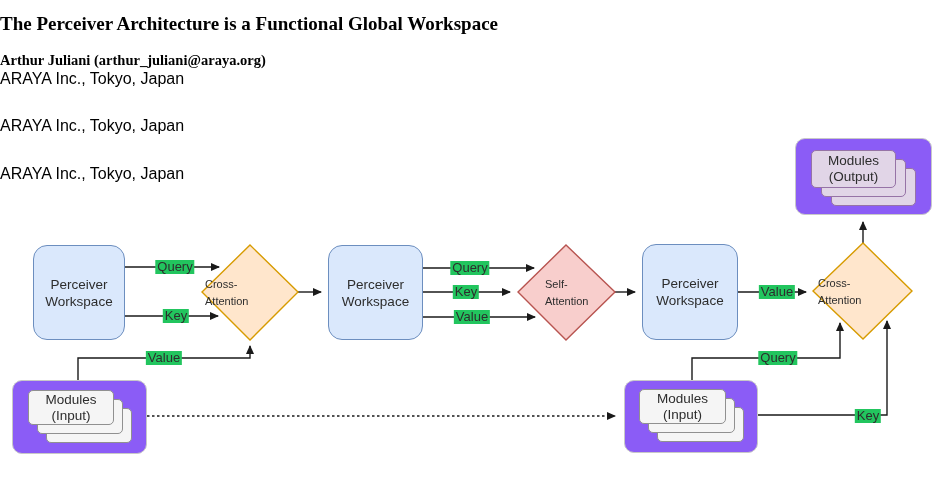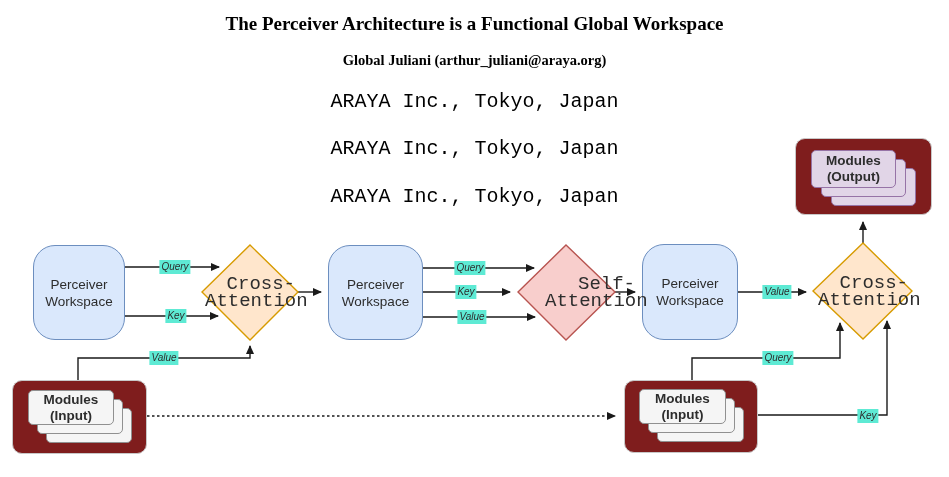--- a/index.html
+++ b/index.html
@@ -1,45 +1,45 @@
 <!DOCTYPE html>
 <html><head>
 <meta charset="utf-8">
 <style>
   html,body{margin:0;padding:0;background:#fff;}
   .page{position:relative;width:949px;height:477px;background:#ffffff;overflow:hidden;
         font-family:"Liberation Sans",sans-serif;color:#2d2d2d;}
   
-  .hdr{position:absolute;left:0;width:949px;text-align:center;}
+  .hdr{position:absolute;left:0;width:949px;text-align:left;}
   .title{top:13px;font-family:"Liberation Serif",serif;font-weight:bold;font-size:19px;color:#000;}
   .aname{font-family:"Liberation Serif",serif;font-weight:bold;font-size:14.5px;color:#000;}
-  .affil{font-family:Liberation Mono, monospace;font-size:20px;color:#000;margin-top:20px;}
+  .affil{font-family:Liberation Sans, sans-serif;font-size:16px;color:#000;}
   
   .layer{position:absolute;left:0;top:0;}
   .node{position:absolute;display:flex;align-items:center;justify-content:center;
         text-align:center;font-size:13.5px;line-height:17px;white-space:pre-line;box-sizing:border-box;}
-  .ws{background:#dae8fc;border:1px solid #6c8ebf;border-radius:22px;}
-  .dlabel{position:absolute;width:90px;transform:translate(-50%,-50%);text-align:right;
-          font-size:19px;line-height:17px;white-space:pre-line;font-family:Liberation Mono, monospace;}
-  .elabel{position:absolute;transform:translate(-50%,-50%);background:#5eead4;
-          font-size:10px;line-height:14px;padding:0 2px;white-space:nowrap;font-style:italic;}
-  .stackwrap{position:absolute;background:#7f1d1d;border:1px solid #c8c8c8;border-radius:10px;box-sizing:border-box;font-weight:bold;}
+  .ws{background:#dae8fc;border:1px solid #6c8ebf;border-radius:14px;}
+  .dlabel{position:absolute;width:90px;transform:translate(-50%,-50%);text-align:left;
+          font-size:11px;line-height:17px;white-space:pre-line;}
+  .elabel{position:absolute;transform:translate(-50%,-50%);background:#22c55e;
+          font-size:13px;line-height:14px;padding:0 2px;white-space:nowrap;}
+  .stackwrap{position:absolute;background:#8b5cf6;border:1px solid #c8c8c8;border-radius:10px;box-sizing:border-box;}
   .stk{position:absolute;box-sizing:border-box;border-radius:5px;text-align:center;
        font-size:13.5px;line-height:16px;white-space:pre-line;display:flex;align-items:center;justify-content:center;}
   .gray{background:#f5f5f5;border:1px solid #909090;}
   .purple{background:#e1d5e7;border:1px solid #9673a6;}
 </style>
 </head>
 <body>
 
 <div class="page">
 
   <div class="hdr title">The Perceiver Architecture is a Functional Global Workspace</div>
 
-  <div class="hdr aname" style="top:52px">Global Juliani (arthur_juliani@araya.org)</div>
+  <div class="hdr aname" style="top:52px">Arthur Juliani (arthur_juliani@araya.org)</div>
   <div class="hdr affil" style="top:70px">ARAYA Inc., Tokyo, Japan</div>
 
   <div class="hdr affil" style="top:117px">ARAYA Inc., Tokyo, Japan</div>
 
   <div class="hdr affil" style="top:165px">ARAYA Inc., Tokyo, Japan</div>
 
   <div class="layer">
 
     
     <svg width="949" height="477">

